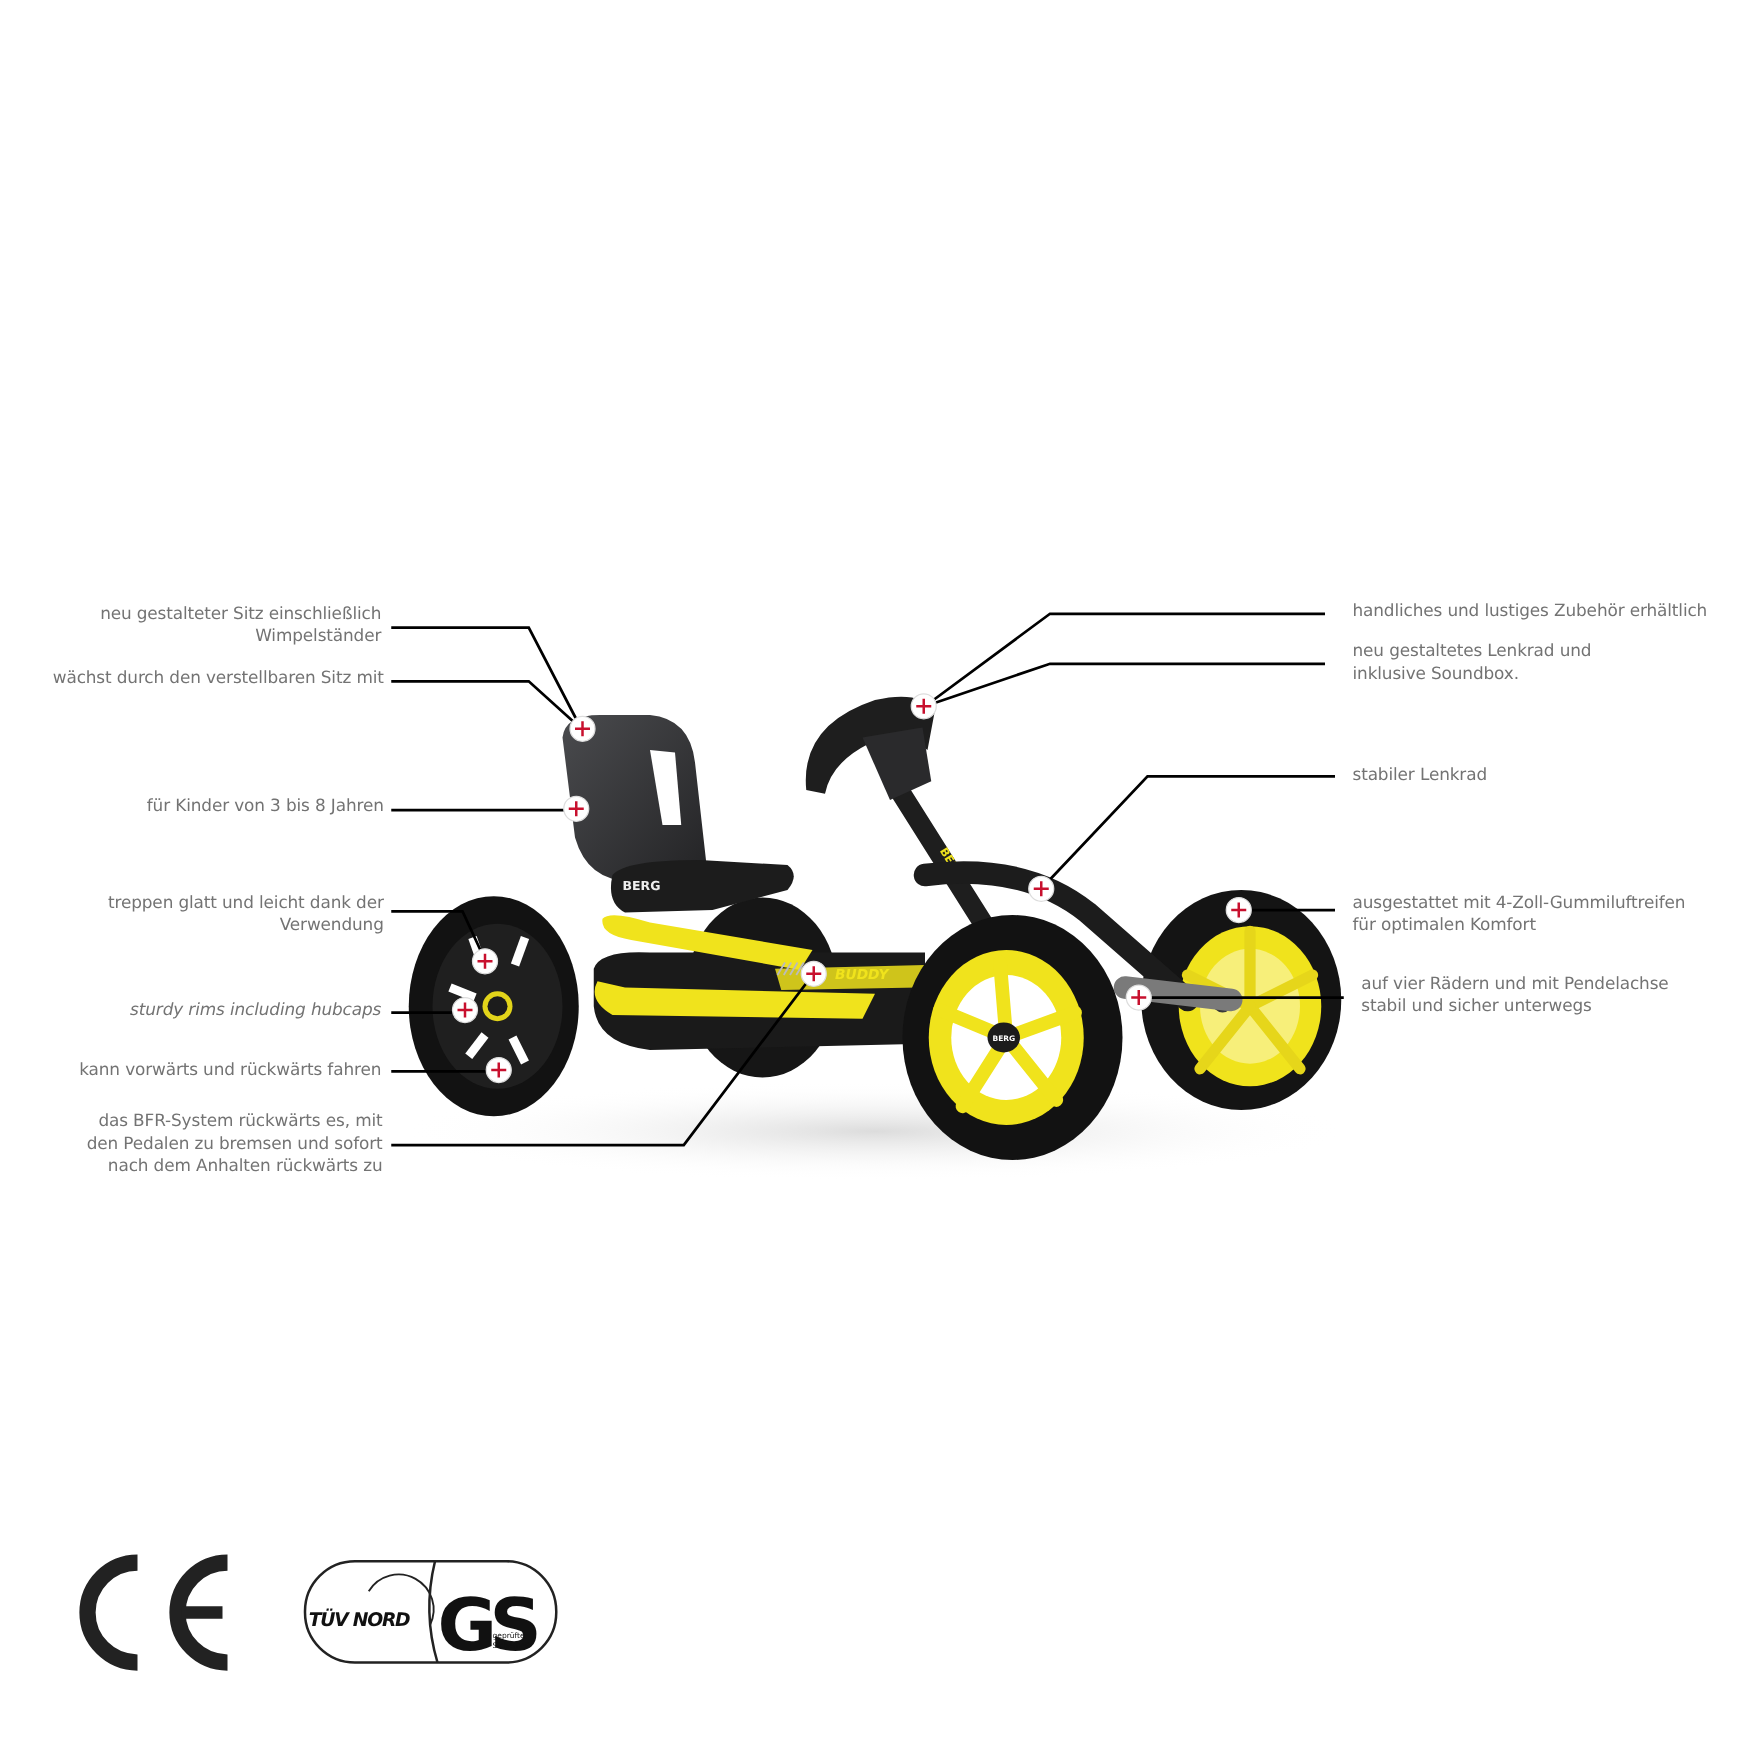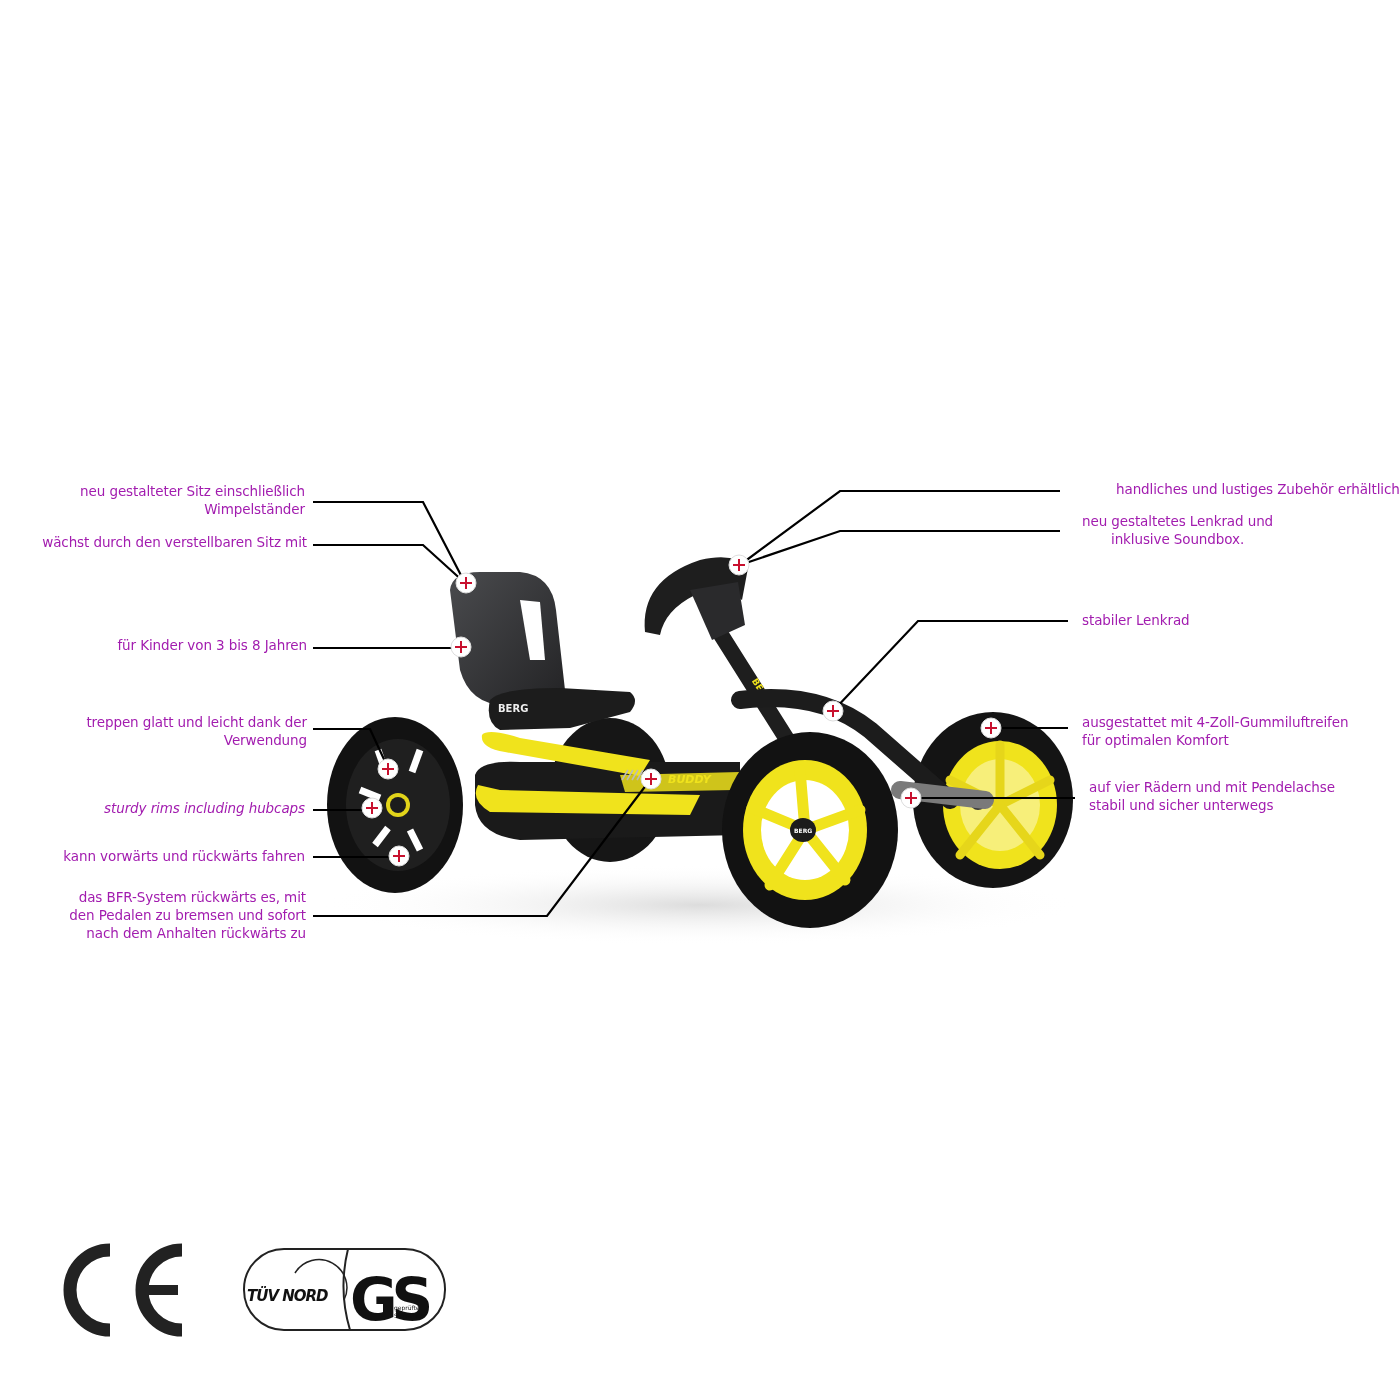--- a/index.html
+++ b/index.html
@@ -1,18 +1,18 @@
 <!DOCTYPE html>
 <html><head>
 <meta charset="utf-8">
 <style>
   html, body { margin:0; padding:0; background:#ffffff; }
   body { width:1400px; height:1400px; position:relative; overflow:hidden;
          font-family:"DejaVu Sans", sans-serif; color:#1e1e1e; }
-  .lbl { position:absolute; font-size:13.5px; line-height:18px; color:#a21caf;
+  .lbl { position:absolute; font-size:13.5px; line-height:18px; color:#737373;
          white-space:nowrap; letter-spacing:-0.1px; }
   .lbl.left { text-align:right; }
   .lbl.right { text-align:left; }
   .lbl span { display:block; }
   svg.diagram { position:absolute; left:0; top:0; }
   .hotspot { cursor:pointer; }
 </style>
 </head>
 <body>
 
@@ -209,24 +209,24 @@
 </div>
 <div class="lbl left" style="right:1095px; top:847px;">
   <span>kann vorwärts und rückwärts fahren</span>
 </div>
 <div class="lbl left" style="right:1094px; top:888px;">
   <span>das BFR-System rückwärts es, mit</span>
   <span>den Pedalen zu bremsen und sofort</span>
   <span>nach dem Anhalten rückwärts zu</span>
 </div>
 
-<div class="lbl right" style="left:1082px; top:480px;margin-left:34px;">
+<div class="lbl right" style="left:1082px; top:480px;">
   <span>handliches und lustiges Zubehör erhältlich</span>
 </div>
-<div class="lbl right" style="left:1082px; top:512px;text-align:center;">
+<div class="lbl right" style="left:1082px; top:512px;">
   <span>neu gestaltetes Lenkrad und</span>
   <span>inklusive Soundbox.</span>
 </div>
 <div class="lbl right" style="left:1082px; top:611px;">
   <span>stabiler Lenkrad</span>
 </div>
 <div class="lbl right" style="left:1082px; top:713px;">
   <span>ausgestattet mit 4-Zoll-Gummiluftreifen</span>
   <span>für optimalen Komfort</span>
 </div>

